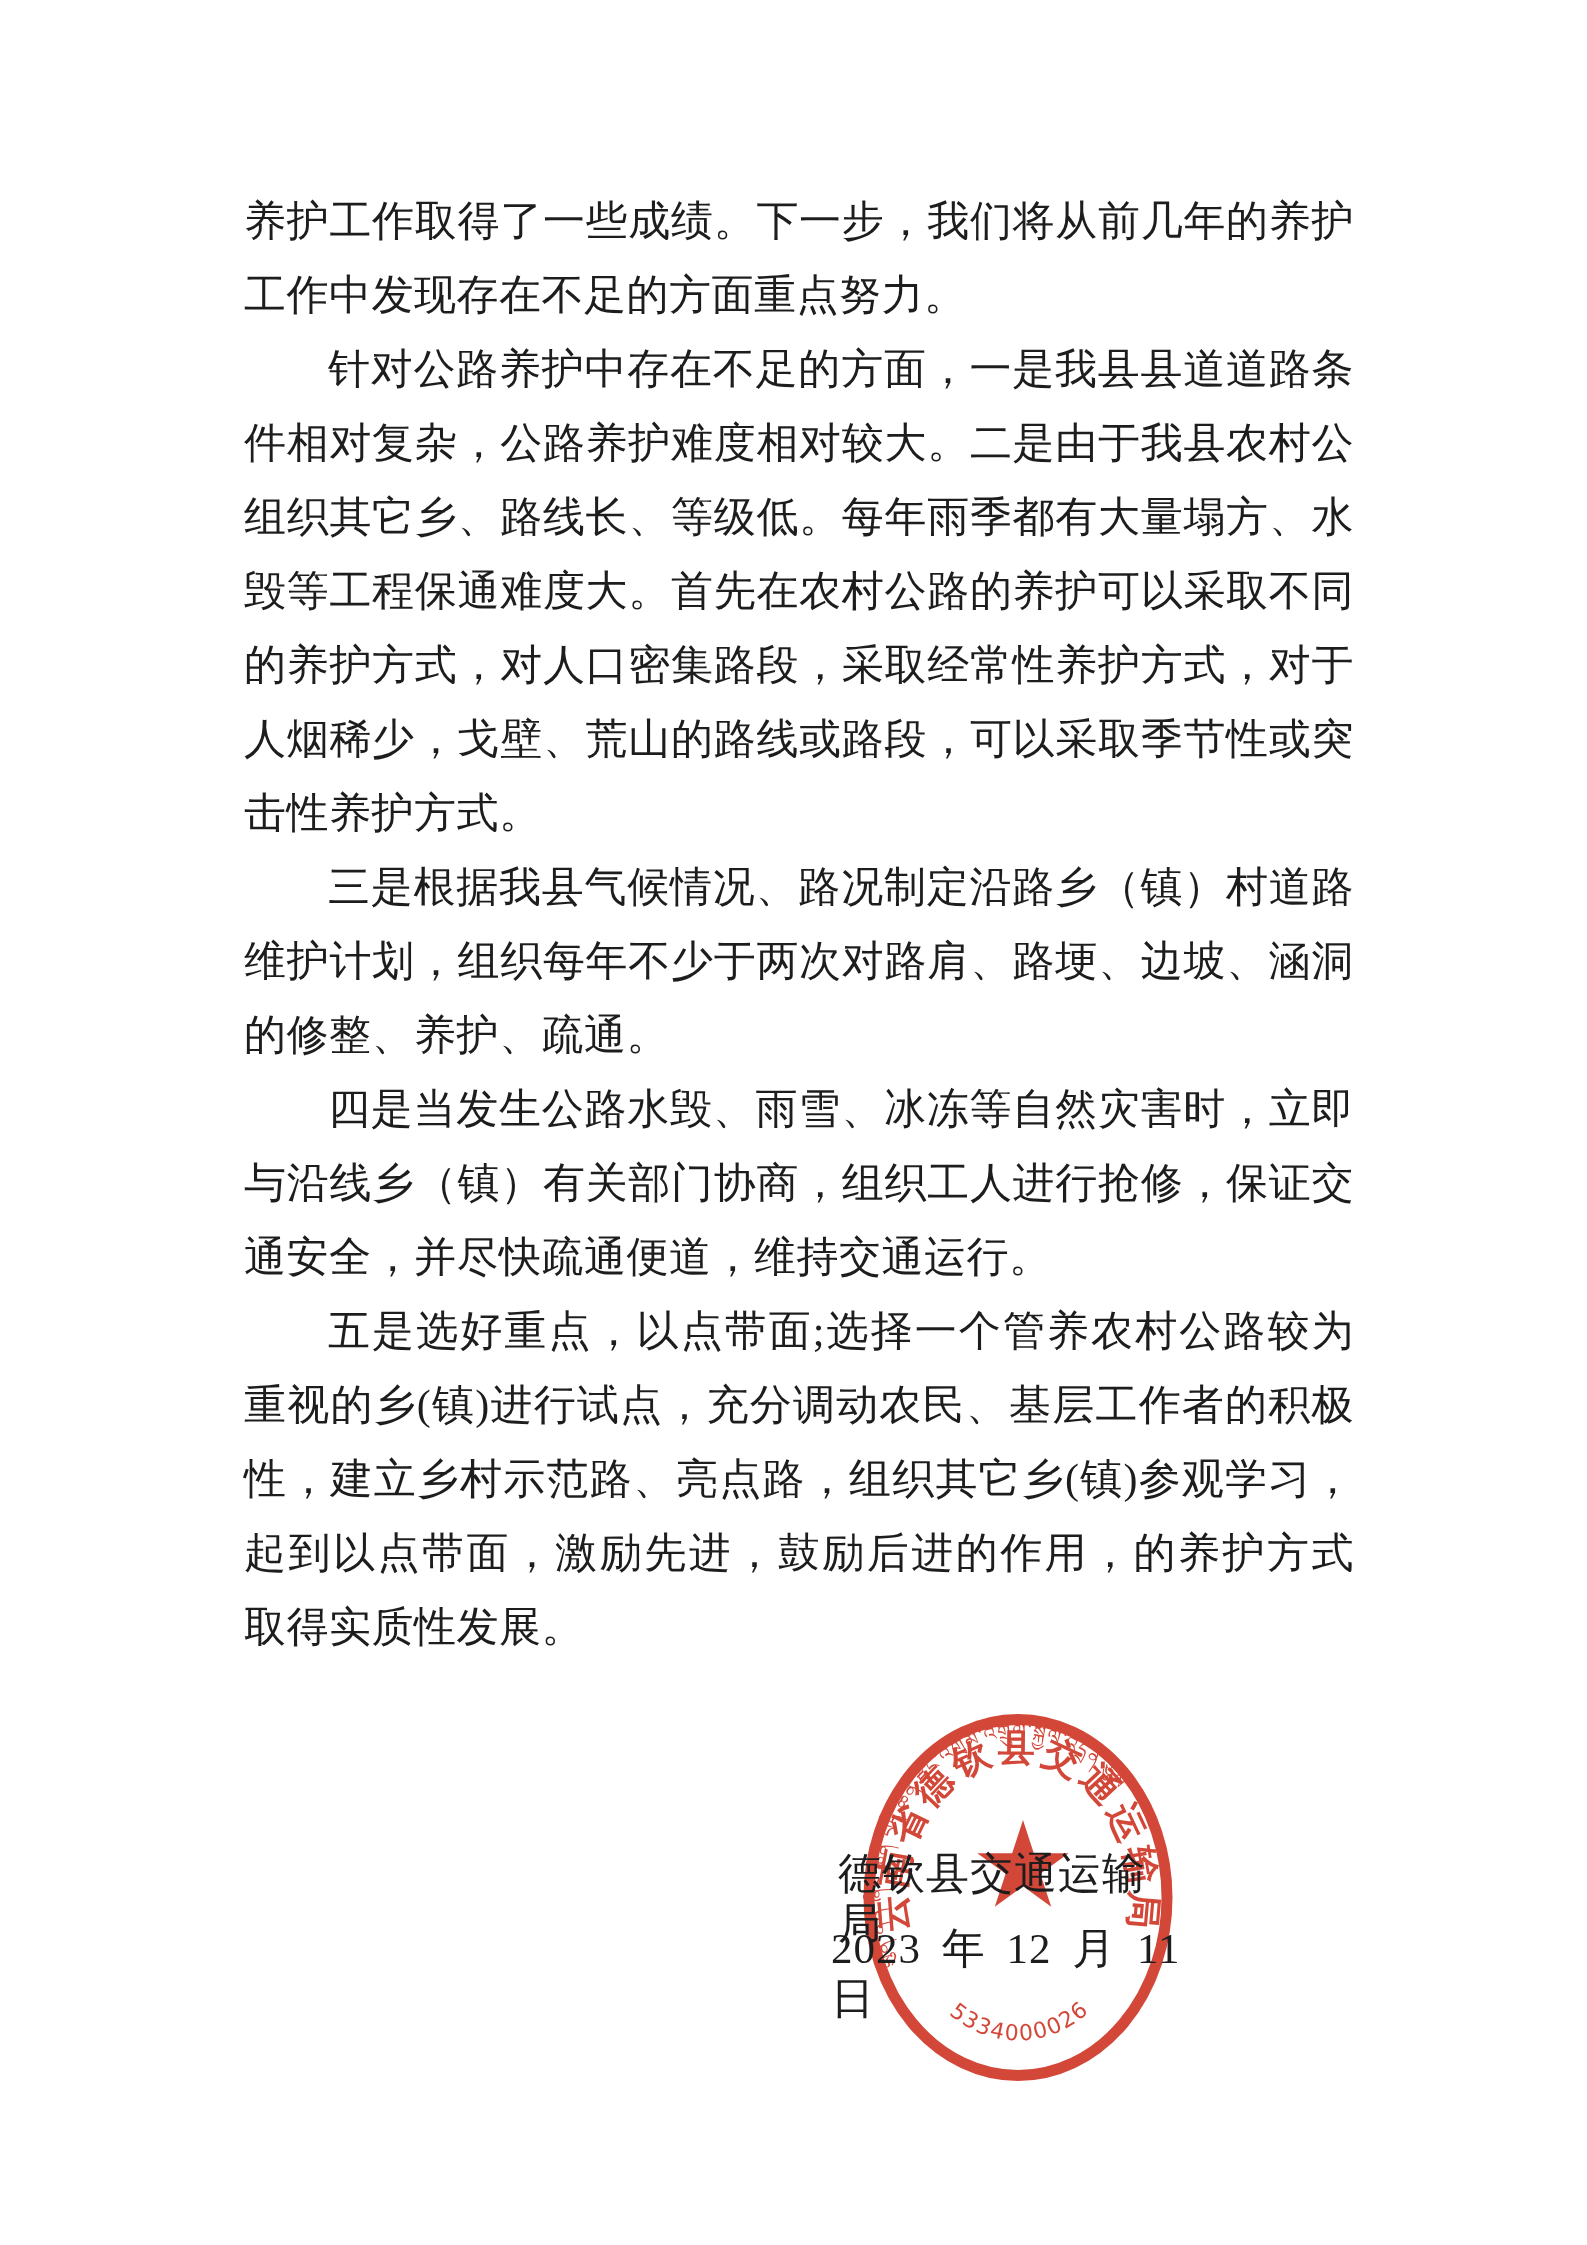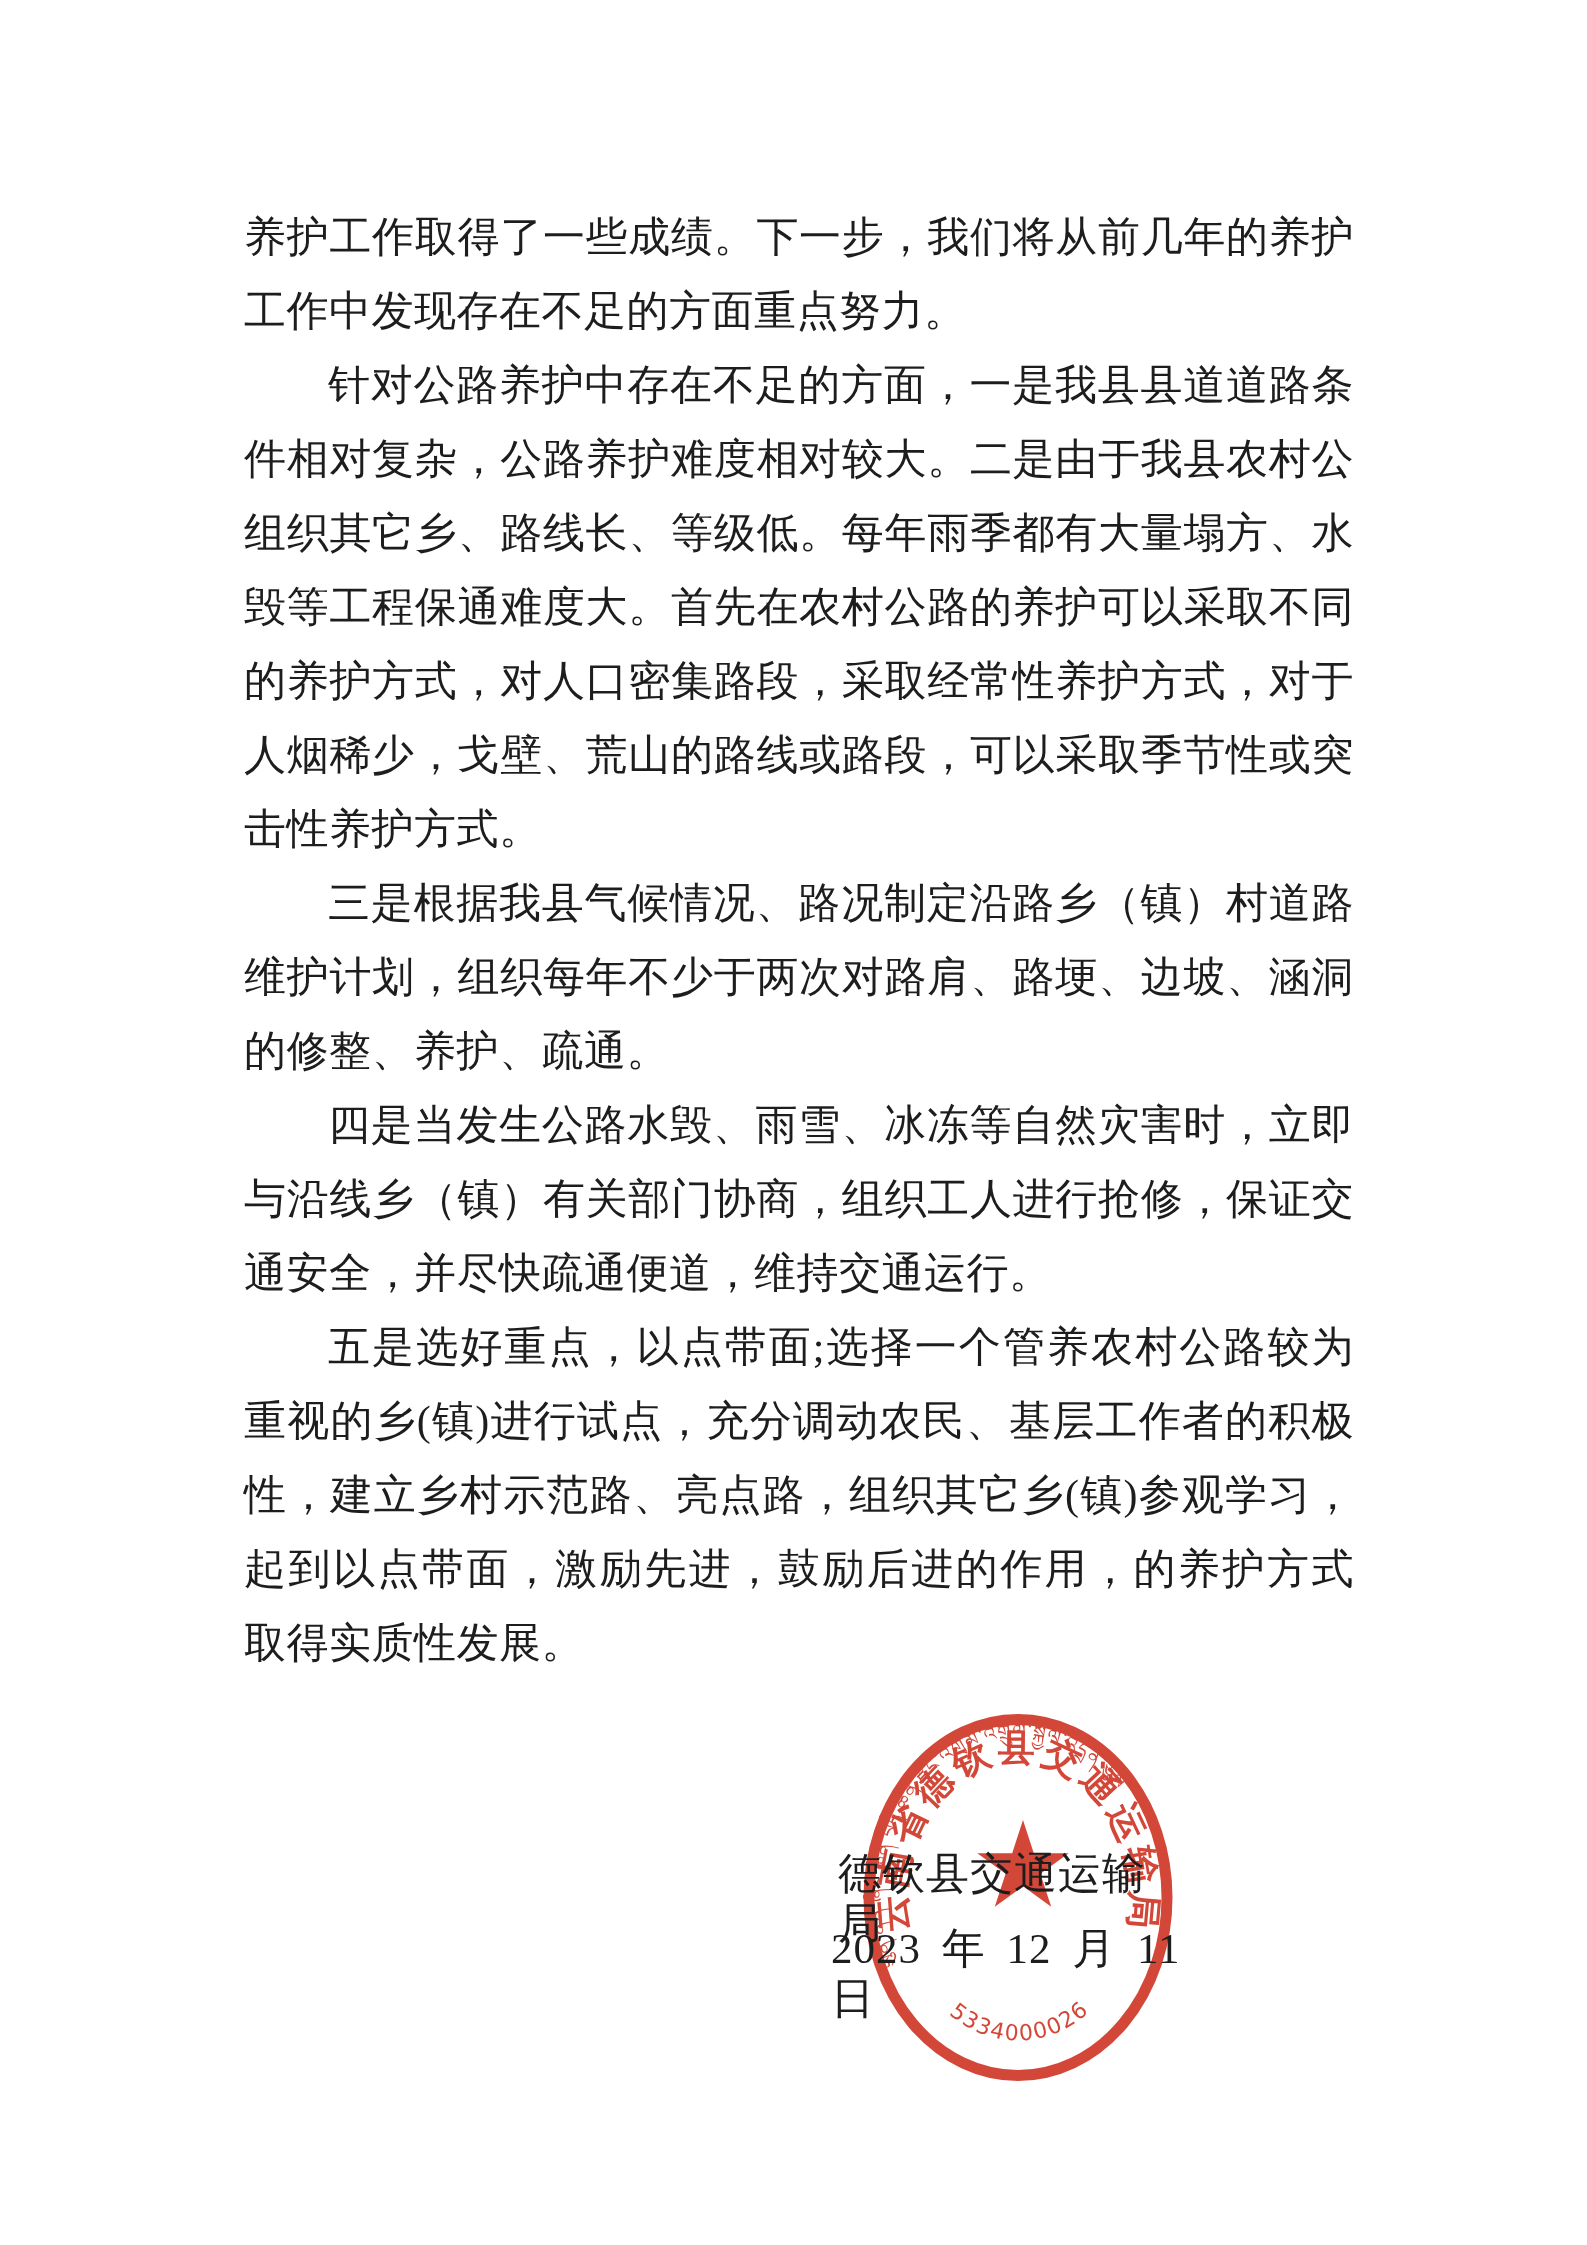--- a/index.html
+++ b/index.html
@@ -7,21 +7,21 @@
     position:relative;
     width:1587px;height:2245px;
     margin:0 auto;
     background:#ffffff;
     overflow:hidden;
     font-family:"Liberation Serif","DejaVu Serif",serif;
     color:#1d1d1d;
   }
   .body-text{
     position:absolute;
-    left:244px;top:200px;width:1110px;
+    left:244px;top:184px;width:1110px;
     font-size:42px;line-height:74px;
     letter-spacing:0.5px;
   }
   .line{white-space:nowrap;}
   .line.fill{
     white-space:normal;
     text-align:justify;
     text-align-last:justify;
   }
   .line.indent{padding-left:84px;}

